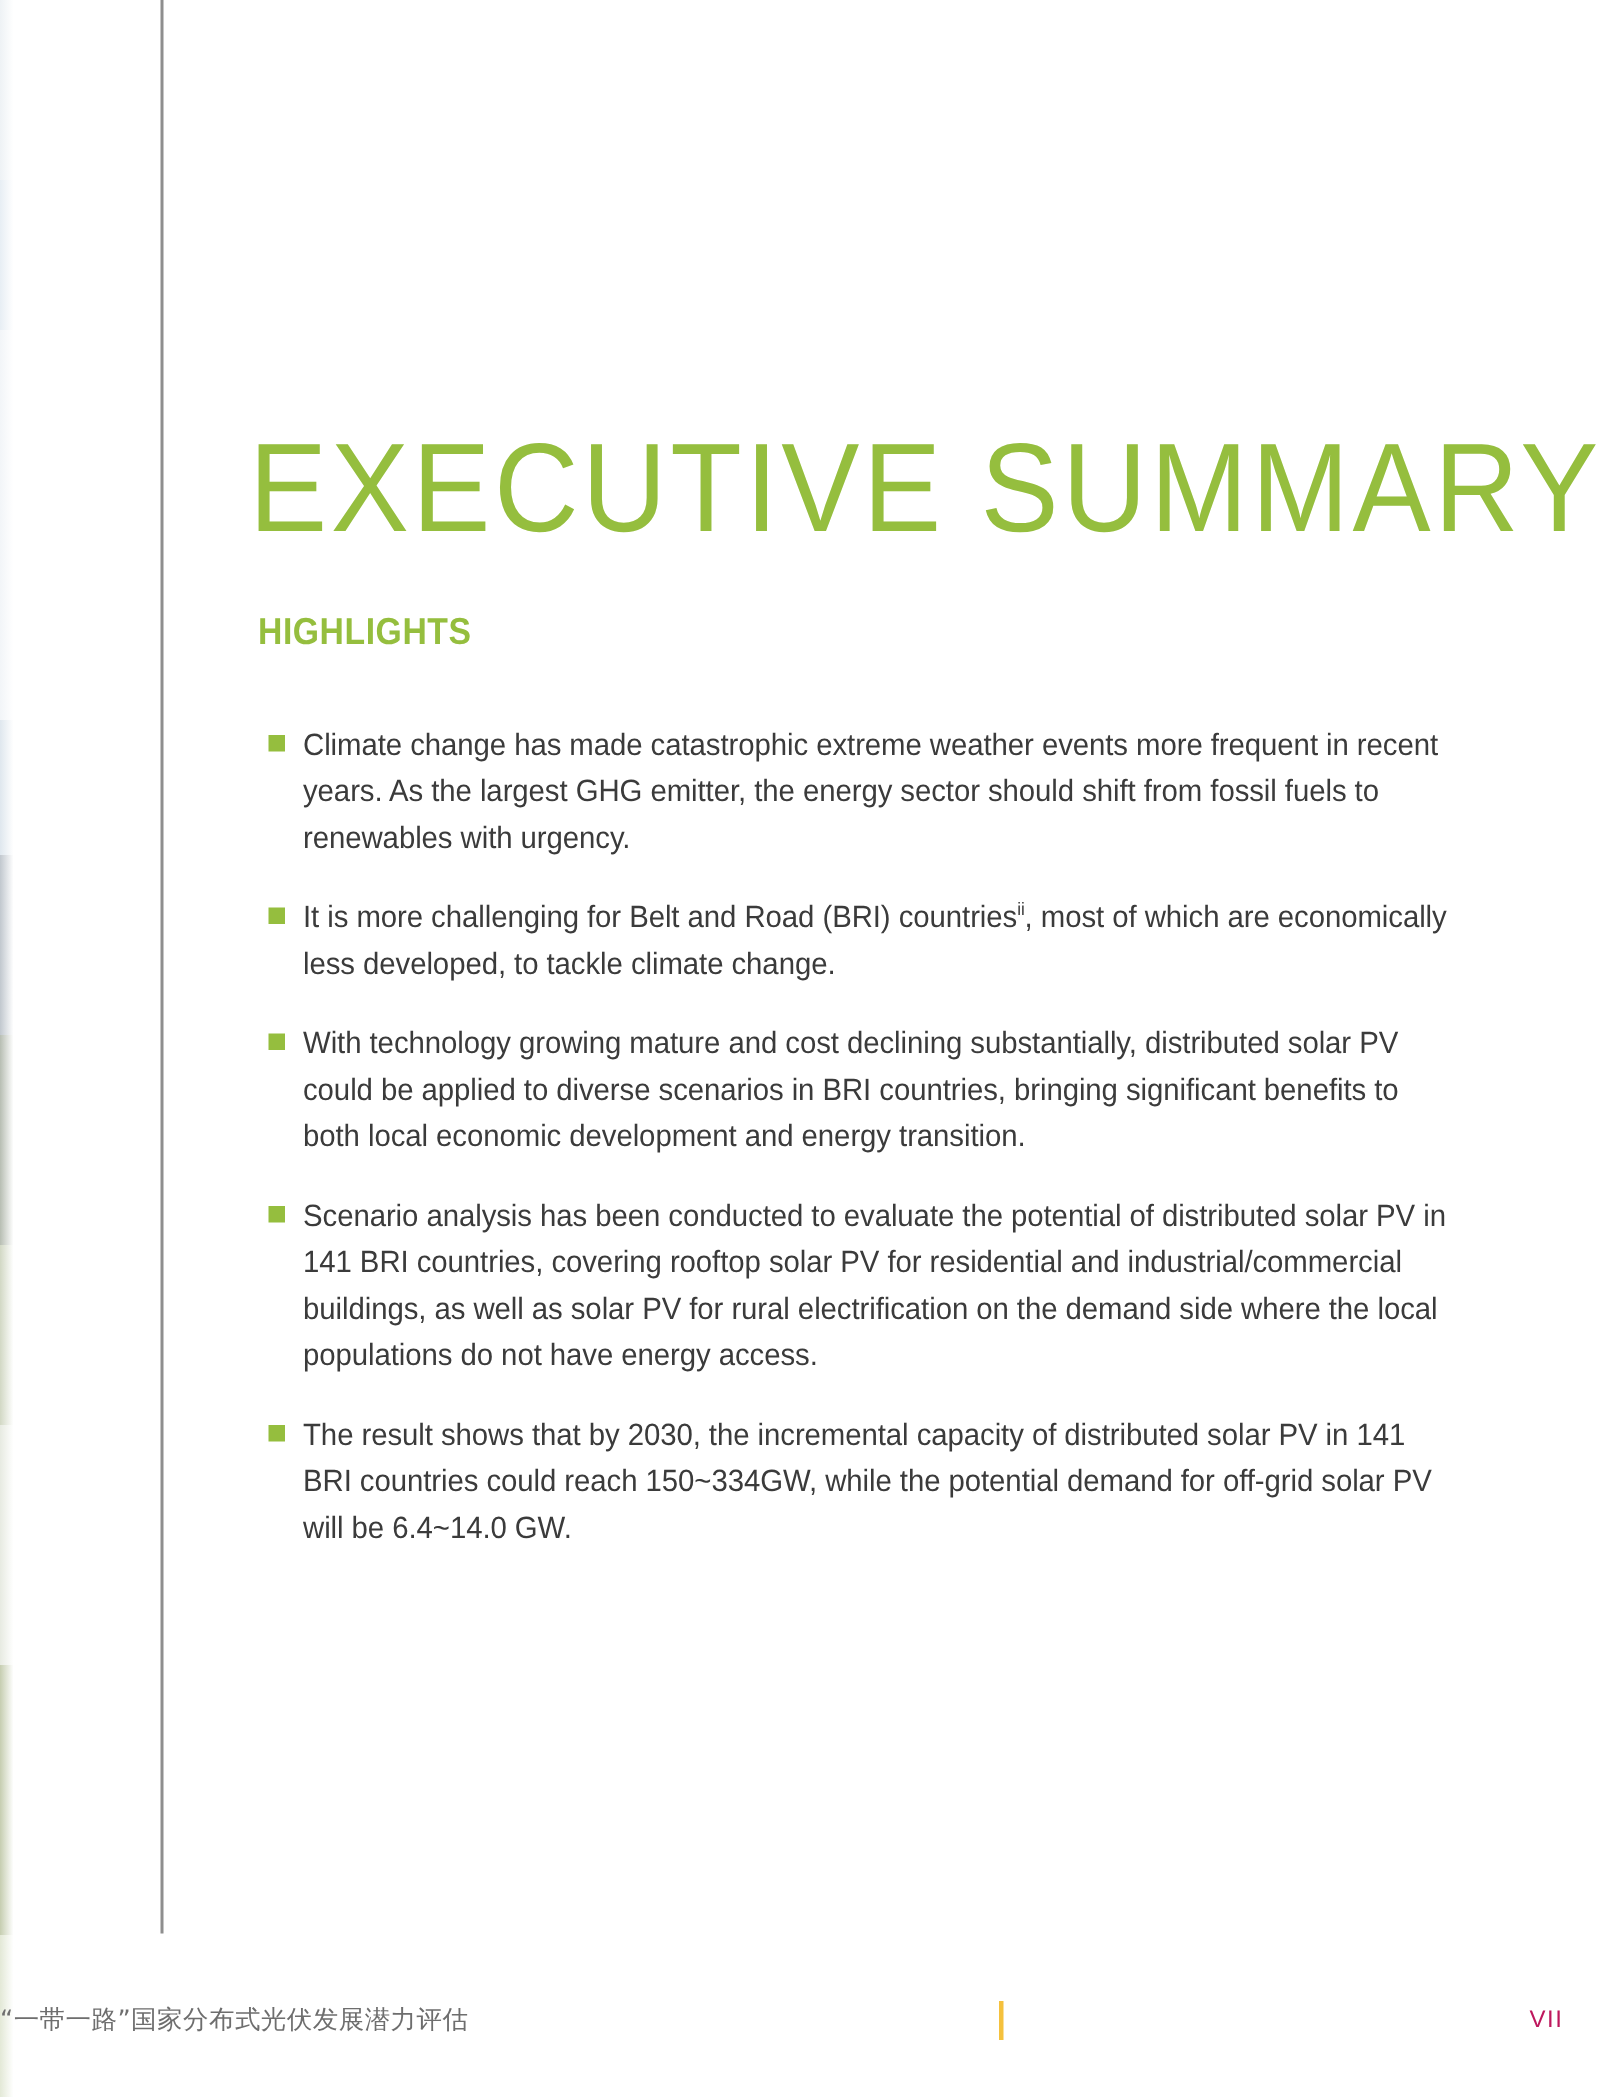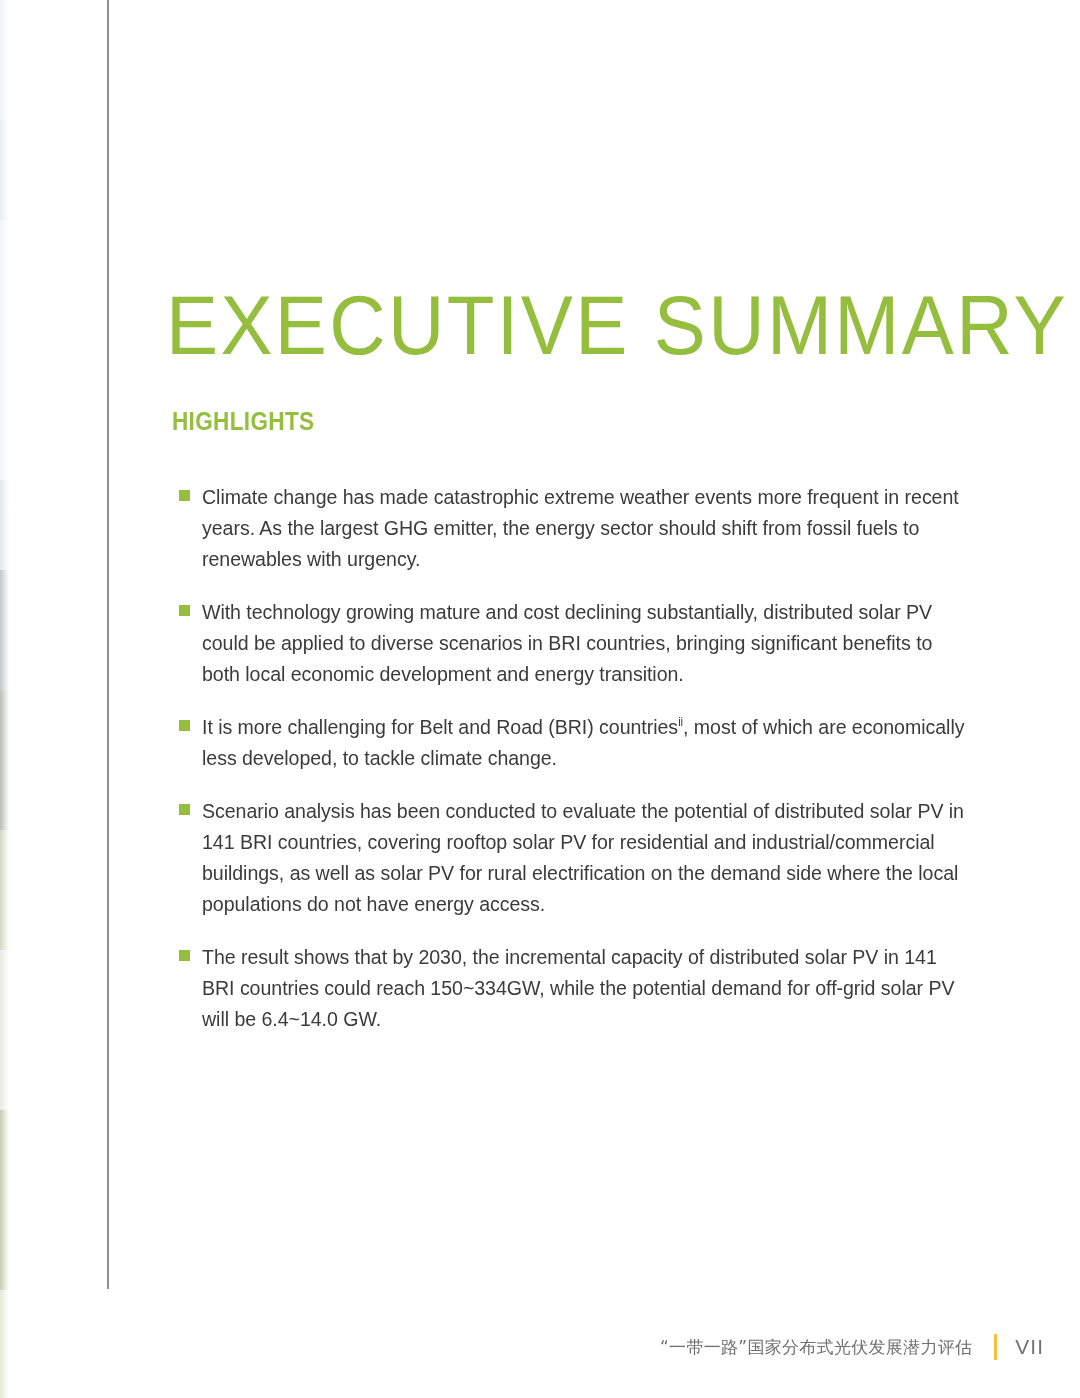--- a/index.html
+++ b/index.html
@@ -109,39 +109,39 @@
     vertical-align: super;
     line-height: 0;
   }
 
   .footer {
     position: absolute;
     left: 0;
     top: 1334px;
     width: 1044px;
     display: flex;
-    justify-content: flex-end;
+    justify-content: space-between;
     align-items: center;
   }
   .footer-title {
     color: #6e6e6e;
     font-size: 17px;
     line-height: 22px;
     letter-spacing: 0.3px;
     font-family: "DejaVu Sans", "Liberation Sans", sans-serif;
   }
   .footer-divider {
     width: 3px;
     height: 26px;
     background: #f5c13d;
     margin: 0 18px 0 22px;
   }
   .footer-pageno {
-    color: #737373;
-    font-size: 21px;
+    color: #be185d;
+    font-size: 16px;
     line-height: 22px;
     letter-spacing: 1px;
     min-width: 26px;
     text-align: center;
   }
 </style>
 </head>
 <body>
 
 <div class="page">
@@ -165,26 +165,26 @@
 
   <div class="highlights-list">
 
     <div class="bullet-item">
       <span class="bullet-marker"></span>
       <p class="bullet-text"><span>Climate change has made catastrophic extreme weather events more frequent in recent years. As the largest GHG emitter, the energy sector should shift from fossil fuels to renewables with urgency.</span><sup></sup><span></span></p>
     </div>
 
     <div class="bullet-item">
       <span class="bullet-marker"></span>
+      <p class="bullet-text"><span>It is more challenging for Belt and Road (BRI) countries</span><sup>ii</sup><span>, most of which are economically less developed, to tackle climate change.</span></p>
+    </div>
+
+    <div class="bullet-item">
+      <span class="bullet-marker"></span>
       <p class="bullet-text"><span>With technology growing mature and cost declining substantially, distributed solar PV could be applied to diverse scenarios in BRI countries, bringing significant benefits to both local economic development and energy transition.</span><sup></sup><span></span></p>
-    </div>
-
-    <div class="bullet-item">
-      <span class="bullet-marker"></span>
-      <p class="bullet-text"><span>It is more challenging for Belt and Road (BRI) countries</span><sup>ii</sup><span>, most of which are economically less developed, to tackle climate change.</span></p>
     </div>
 
     <div class="bullet-item">
       <span class="bullet-marker"></span>
       <p class="bullet-text"><span>Scenario analysis has been conducted to evaluate the potential of distributed solar PV in 141 BRI countries, covering rooftop solar PV for residential and industrial/commercial buildings, as well as solar PV for rural electrification on the demand side where the local populations do not have energy access.</span><sup></sup><span></span></p>
     </div>
 
     <div class="bullet-item">
       <span class="bullet-marker"></span>
       <p class="bullet-text"><span>The result shows that by 2030, the incremental capacity of distributed solar PV in 141 BRI countries could reach 150~334GW, while the potential demand for off-grid solar PV will be 6.4~14.0 GW.</span><sup></sup><span></span></p>

